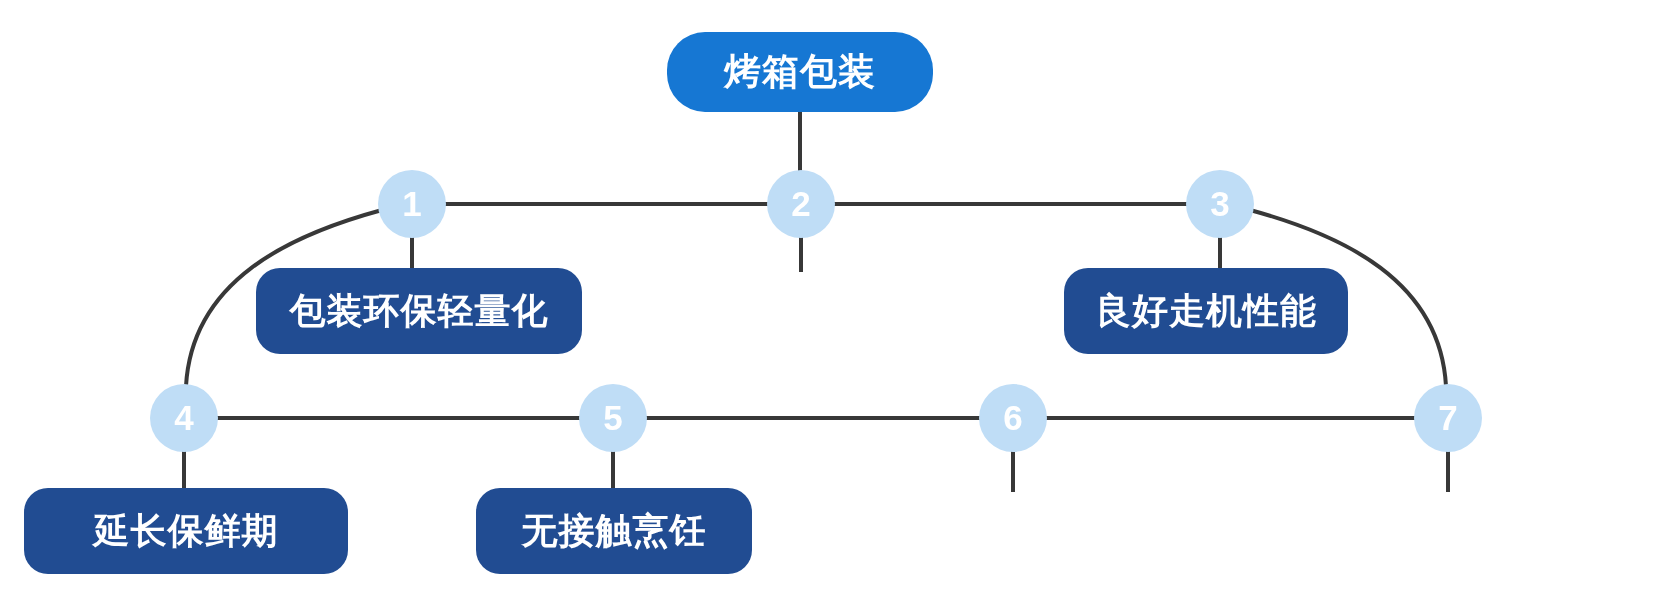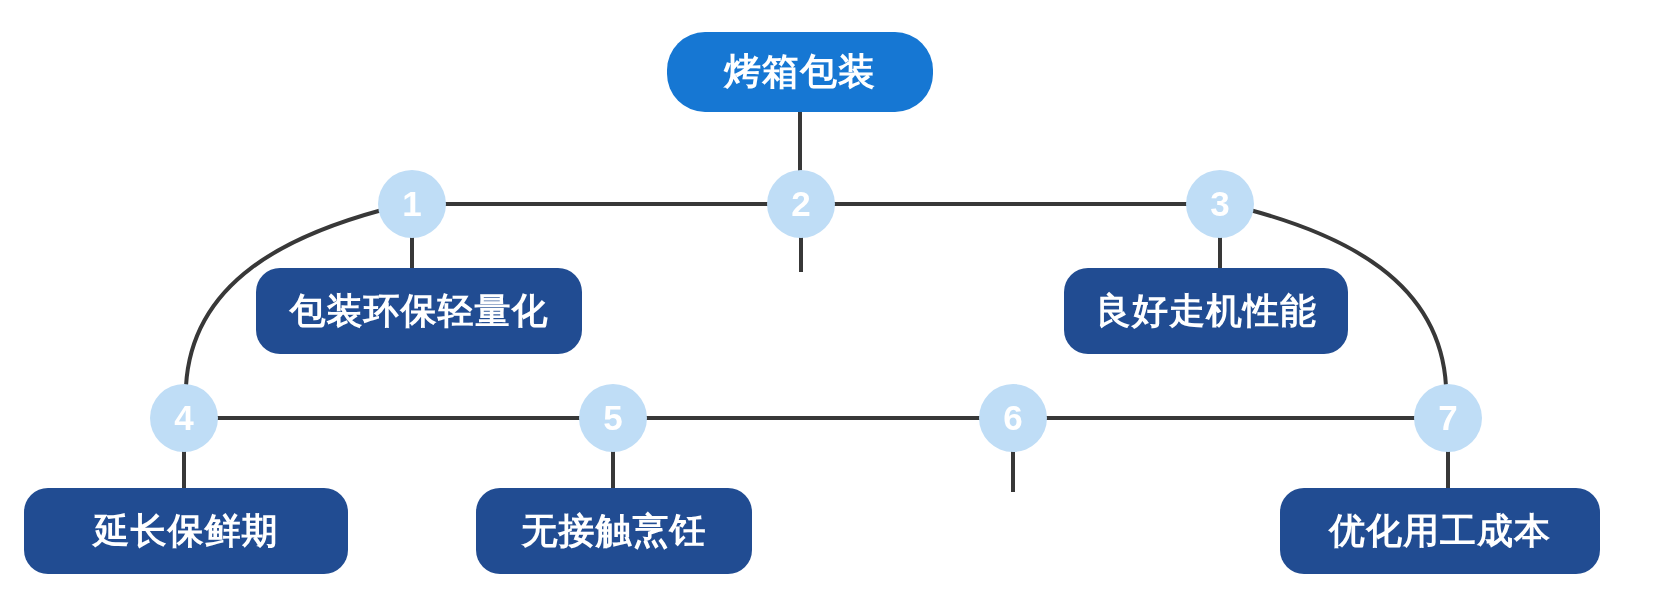--- a/index.html
+++ b/index.html
@@ -122,17 +122,14 @@
   </div>
   <div class="node branch-box b3">
     <span>良好走机性能</span>
   </div>
   <div class="node branch-box b4">
     <span>延长保鲜期</span>
   </div>
   <div class="node branch-box b5">
     <span>无接触烹饪</span>
   </div>
-  <div class="node branch-box b7">
-    <span>优化用工成本</span>
-  </div>
 
 </div>
 
 </body></html>

